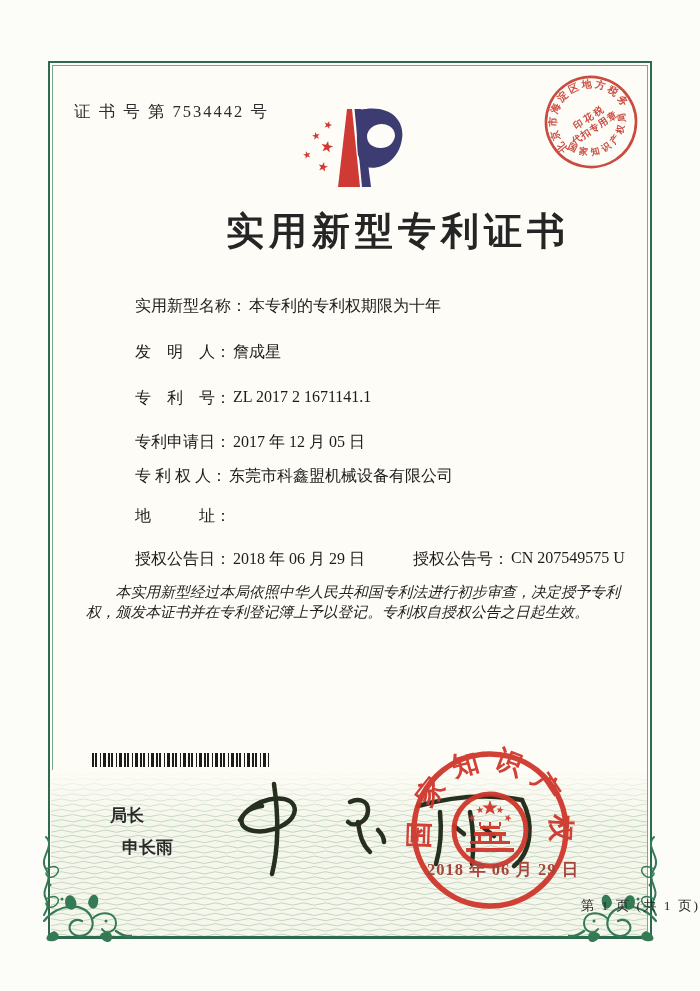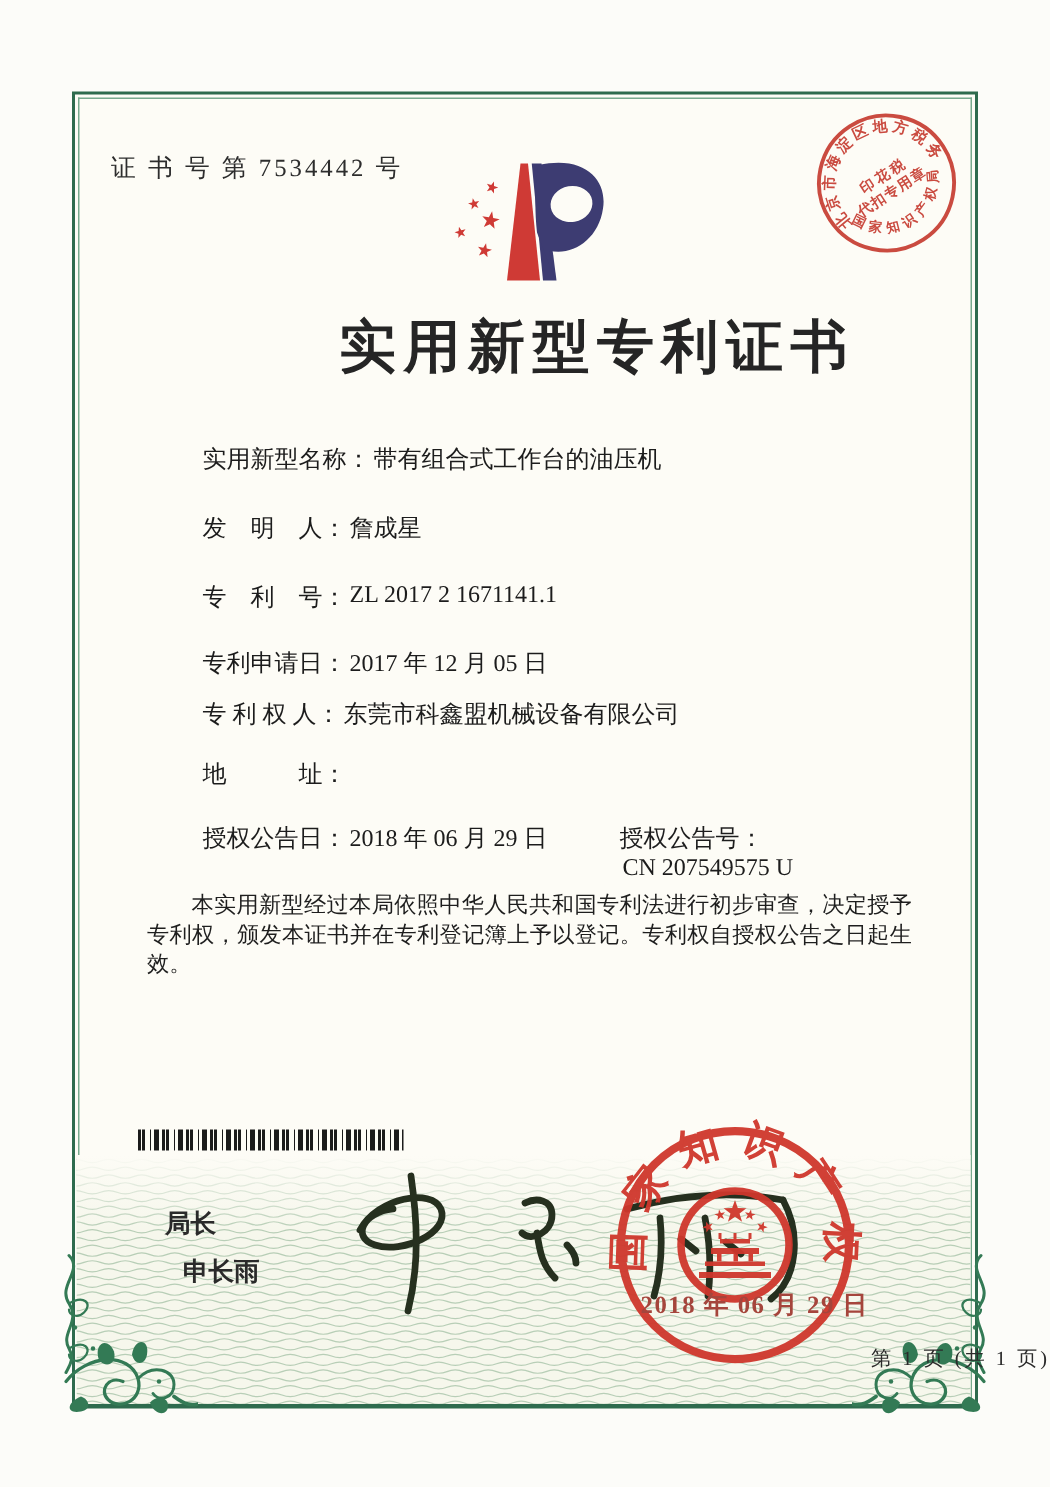--- a/index.html
+++ b/index.html
@@ -33,26 +33,26 @@
   
   .cert-no{left:74px;top:101px;font-size:16.5px;letter-spacing:2px;color:#2d2d2d;}
   .title{
     left:0;top:206px;width:700px;text-align:center;
     font-size:38px;font-weight:700;letter-spacing:5px;color:#252525;padding-left:48px;
   }
   .field-row{position:absolute;left:88px;font-size:16px;color:#1c1c1c;display:flex;align-items:flex-start;margin-left:47px;}
   .field-label{white-space:pre;flex-shrink:0;}
   .field-value{white-space:pre-wrap;margin-left:2px;}
   .addr-value{width:416px;line-height:21.5px;}
-  .grant-no-pair{position:absolute;left:278px;top:0;display:flex;flex-direction:column;}
+  .grant-no-pair{position:absolute;left:278px;top:0;display:flex;}
   .body-text{
     left:86px;top:583px;width:534px;
     font-size:14.8px;line-height:19.7px;text-align:justify;color:#1e1e1e;
   }
-  .body-text p{margin:12px;text-indent:2em;}
+  .body-text p{margin:0;text-indent:2em;font-style:italic;}
   
   .barcode{
     left:92px;top:753px;width:177px;height:14px;z-index:4;
     background:repeating-linear-gradient(90deg,
       #1b1b1b 0 2px,transparent 2px 3px,
       #1b1b1b 3px 5px,transparent 5px 8px,
       #1b1b1b 8px 9px,transparent 9px 11px,
       #1b1b1b 11px 14px,transparent 14px 16px);
   }
   
@@ -146,21 +146,21 @@
     <textPath href="#ts-bot" startOffset="1">国家知识产权局</textPath>
   </text>
   <text x="50" y="48" text-anchor="middle" font-size="9.5" font-weight="600" fill="#c63c31">印 花 税</text>
   <text x="50" y="60" text-anchor="middle" font-size="9.5" font-weight="600" fill="#c63c31" letter-spacing="1">代扣专用章</text>
 </svg>
 
 <div class="abs title">实用新型专利证书</div>
 
 <div class="field-row" style="top:296px">
   <span class="field-label">实用新型名称：</span>
-  <span class="field-value">带有组合式工作台的油压机</span>
+  <span class="field-value">本专利的专利权期限为十年</span>
 </div>
 <div class="field-row" style="top:342px">
   <span class="field-label">发　明　人：</span>
   <span class="field-value">詹成星</span>
 </div>
 <div class="field-row" style="top:388px">
   <span class="field-label">专　利　号：</span>
   <span class="field-value">ZL 2017 2 1671141.1</span>
 </div>
 <div class="field-row" style="top:432px">

